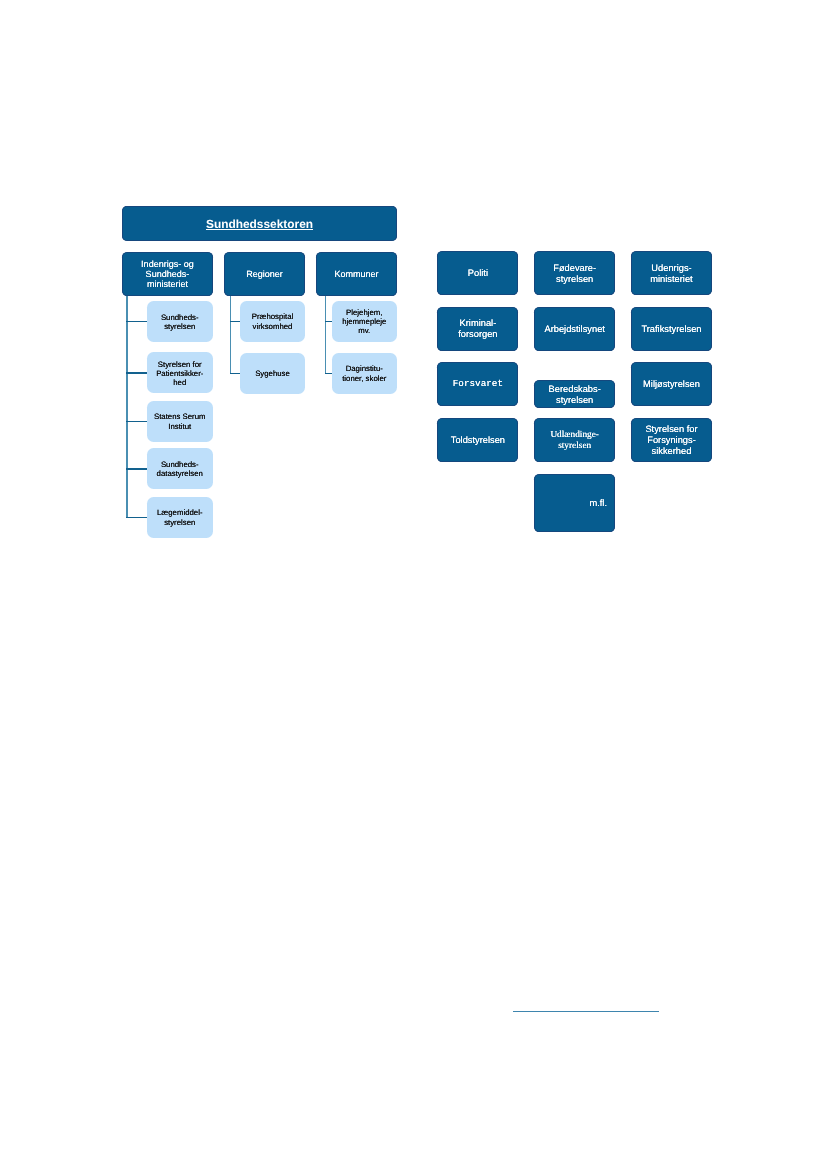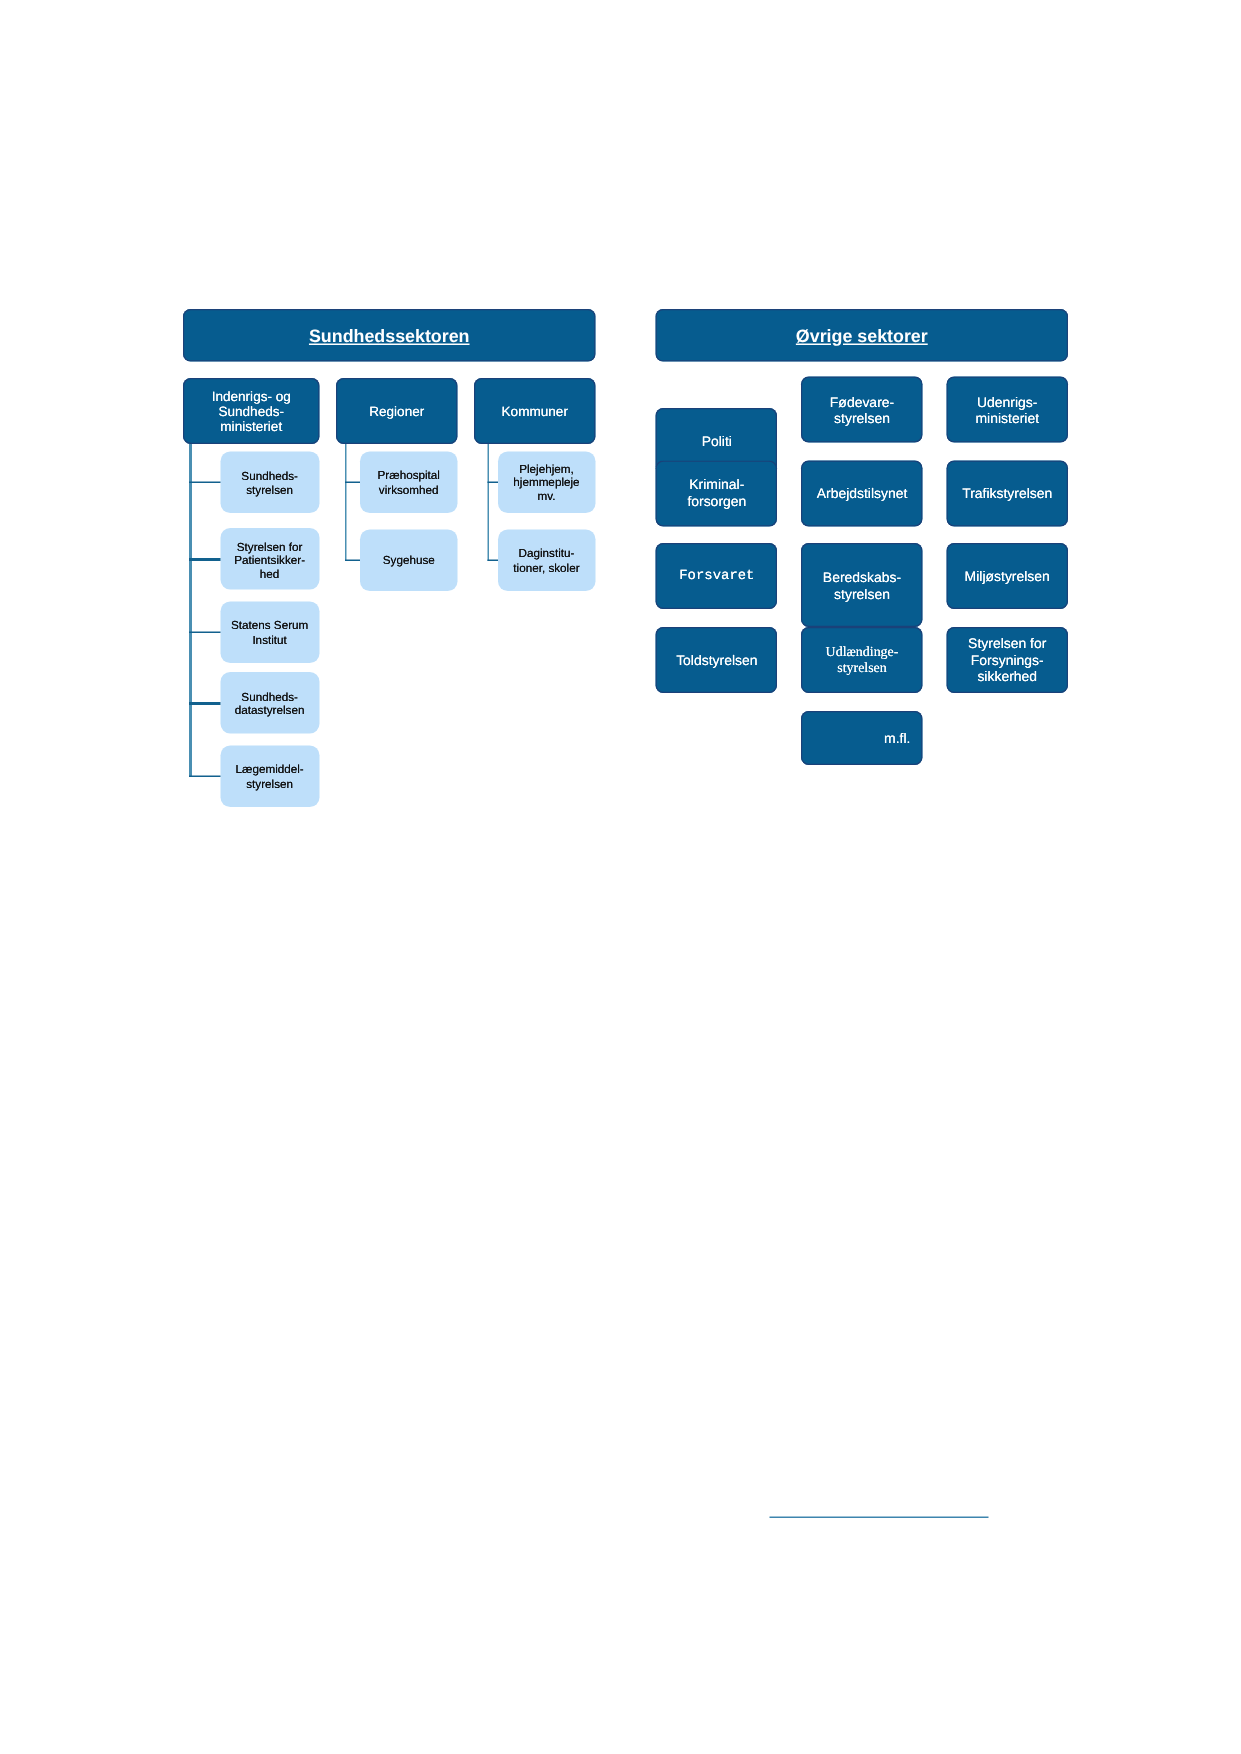--- a/index.html
+++ b/index.html
@@ -112,24 +112,21 @@
 <div class="conn-h" style="left:126.4px;top:468.45px;width:20.3px;height:1.2px;"></div>
 <div class="conn-h" style="left:126.4px;top:516.55px;width:20.3px;height:1.2px;"></div>
 <div class="conn-v" style="left:229.8px;top:295.5px;width:1.4px;height:78px;"></div>
 <div class="conn-h" style="left:229.8px;top:320.65px;width:10.2px;height:1.2px;"></div>
 <div class="conn-h" style="left:229.8px;top:372.55px;width:10.2px;height:1.2px;"></div>
 <div class="conn-v" style="left:324.6px;top:295.5px;width:1.4px;height:78px;"></div>
 <div class="conn-h" style="left:324.6px;top:320.65px;width:7.3px;height:1.2px;"></div>
 <div class="conn-h" style="left:324.6px;top:372.55px;width:7.3px;height:1.2px;"></div>
 </div>
 <div class="group">
-<div class="hdr-box" style="left:436.9px;top:205.6px;width:275.3px;height:35.2px;">
-      <span>Øvrige sektorer</span>
-    </div>
-<div class="dark-box grid-cell" style="left:437.4px;top:251.4px;width:81px;height:44px;margin-top:21px;">
+<div class="dark-box grid-cell" style="left:437.4px;top:251.4px;width:81px;height:44px;">
       <div class="txt">
         <span>Politi</span>
       </div>
     </div>
 <div class="dark-box grid-cell" style="left:534.2px;top:251.4px;width:81px;height:44px;">
       <div class="txt">
         <span>Fødevare-</span>
         <span>styrelsen</span>
       </div>
     </div>
@@ -153,21 +150,21 @@
 <div class="dark-box grid-cell" style="left:631.0px;top:306.7px;width:81px;height:44px;">
       <div class="txt">
         <span>Trafikstyrelsen</span>
       </div>
     </div>
 <div class="dark-box grid-cell" style="left:437.4px;top:362.0px;width:81px;height:44px;font-family:Liberation Mono, monospace;">
       <div class="txt">
         <span>Forsvaret</span>
       </div>
     </div>
-<div class="dark-box grid-cell" style="left:534.2px;top:362.0px;width:81px;height:56px;">
+<div class="dark-box grid-cell" style="left:534.2px;top:380px;width:81px;height:28px;">
       <div class="txt">
         <span>Beredskabs-</span>
         <span>styrelsen</span>
       </div>
     </div>
 <div class="dark-box grid-cell" style="left:631.0px;top:362.0px;width:81px;height:44px;">
       <div class="txt">
         <span>Miljøstyrelsen</span>
       </div>
     </div>
@@ -182,19 +179,19 @@
         <span>styrelsen</span>
       </div>
     </div>
 <div class="dark-box grid-cell" style="left:631.0px;top:418.1px;width:81px;height:44px;">
       <div class="txt">
         <span>Styrelsen for</span>
         <span>Forsynings-</span>
         <span>sikkerhed</span>
       </div>
     </div>
-<div class="dark-box grid-cell" style="left:534.2px;top:474.3px;width:81px;height:36px;padding-left:47px;">
+<div class="dark-box grid-cell" style="left:534.2px;top:474.3px;width:81px;height:58px;padding-left:47px;">
       <div class="txt">
         <span>m.fl.</span>
       </div>
     </div>
 </div>
 <div class="footline" style="left:513px;top:1010.7px;width:145.8px;height:1.2px;"></div>
 
 </body></html>

